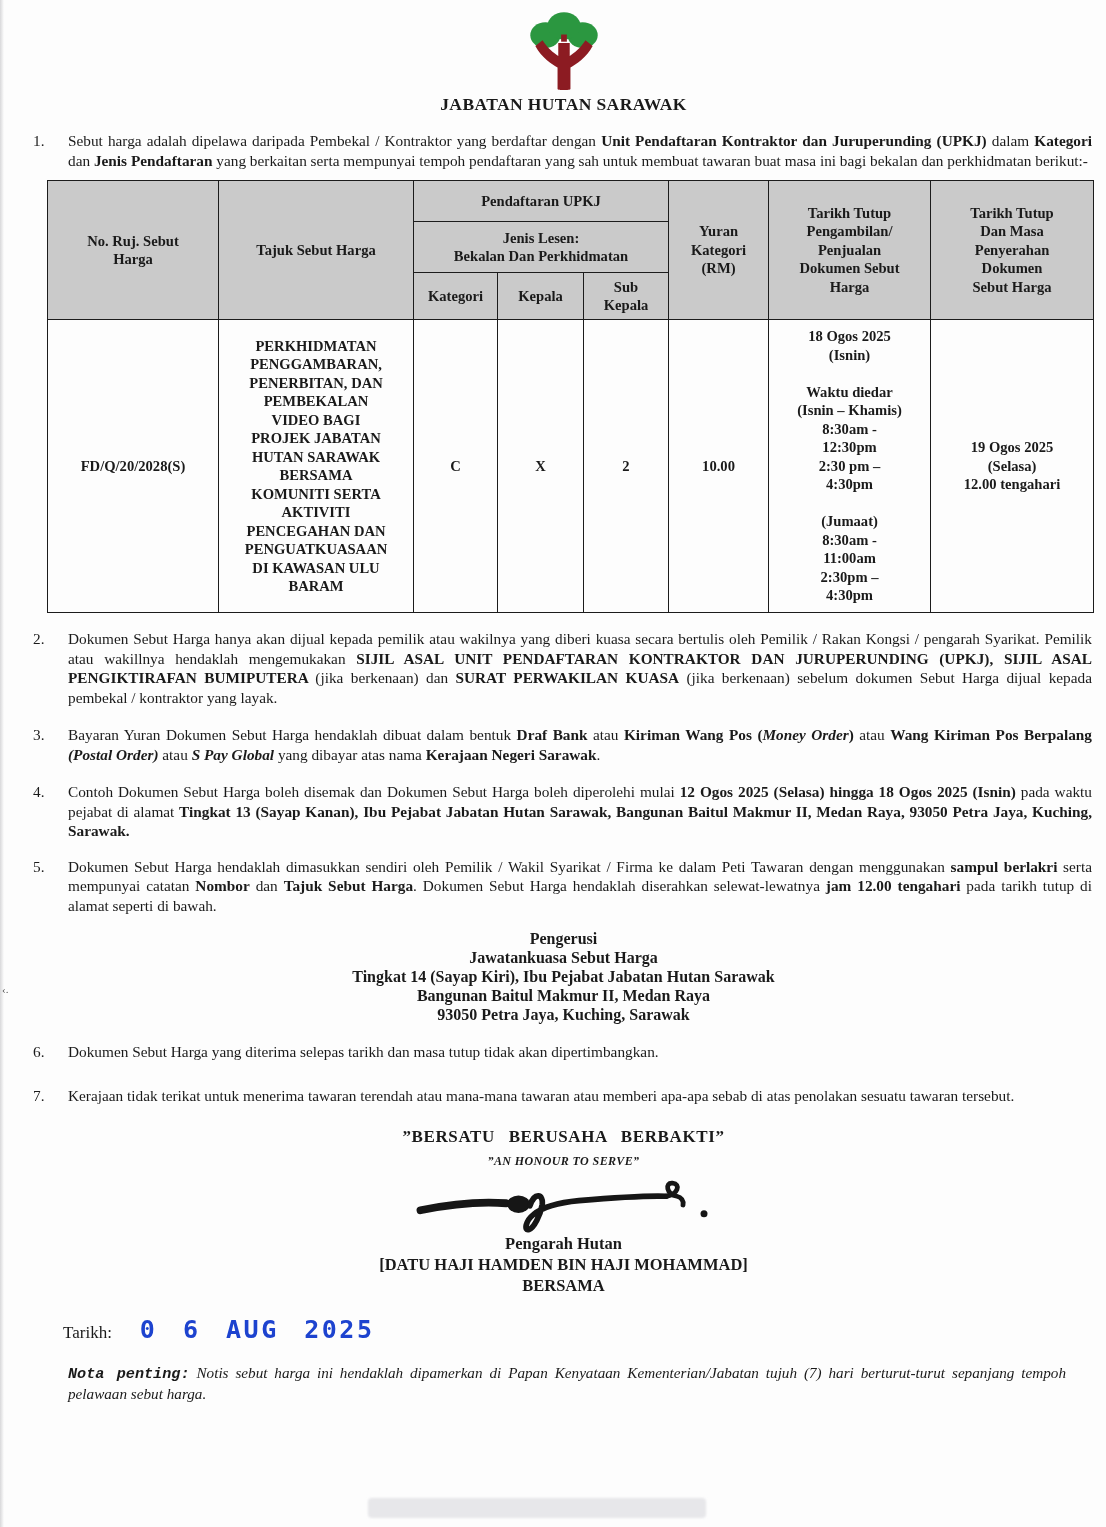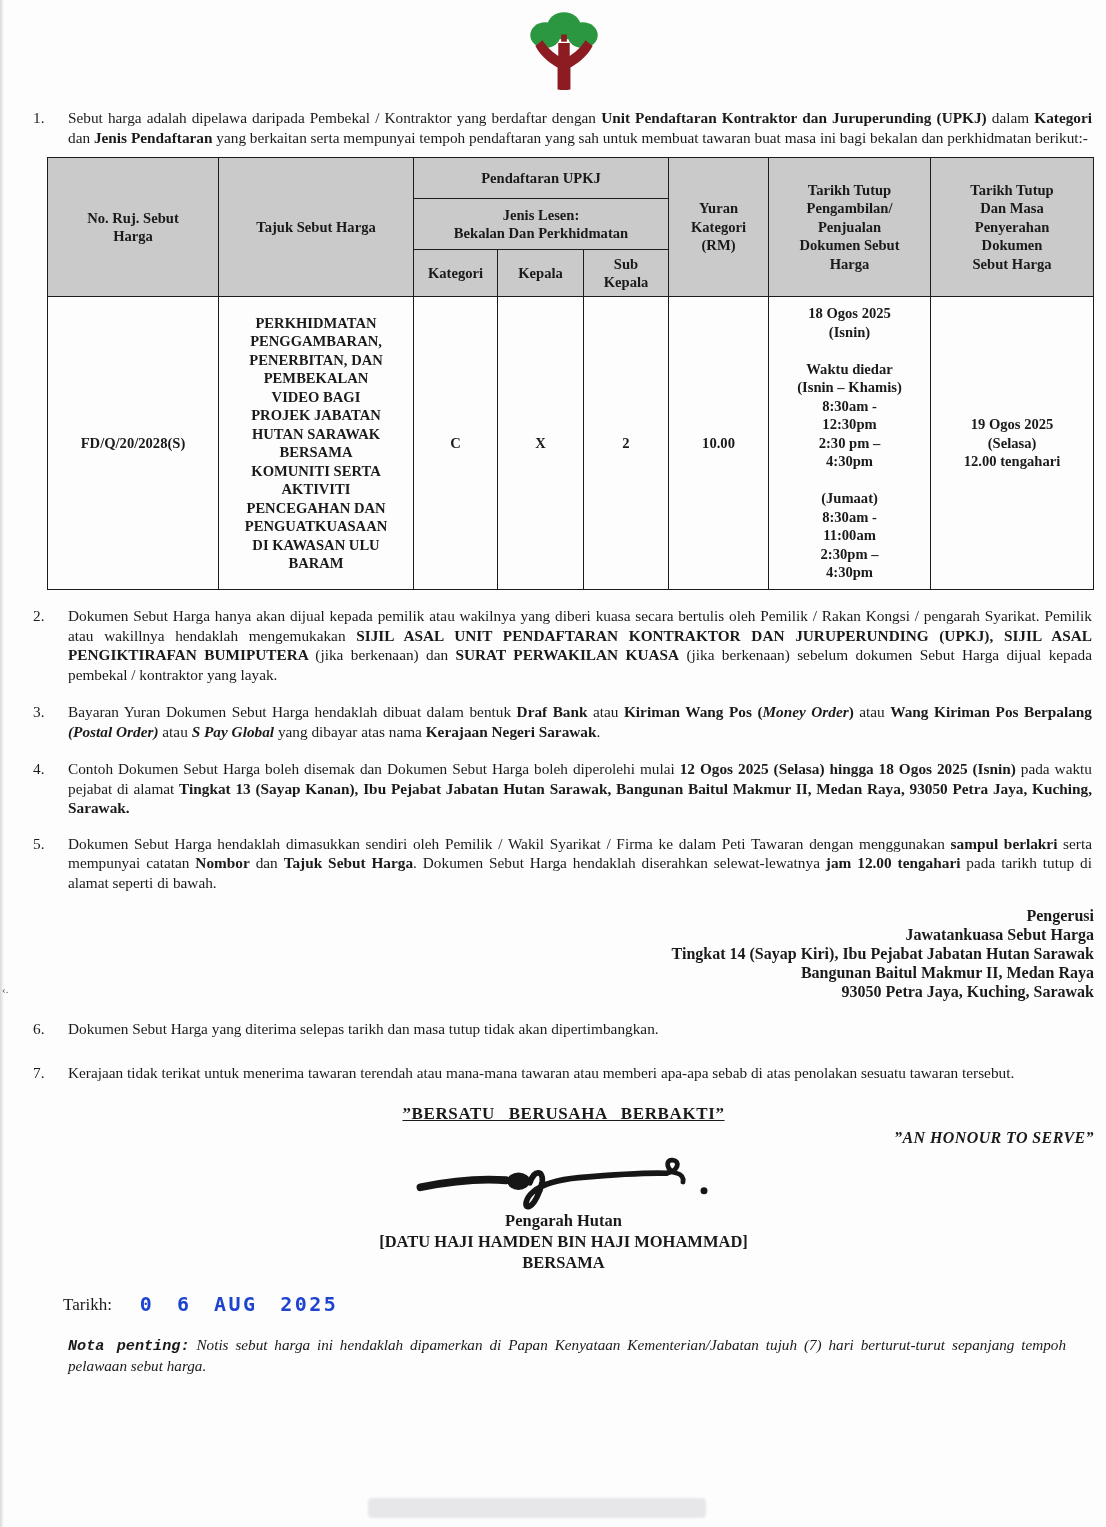--- a/index.html
+++ b/index.html
@@ -42,50 +42,51 @@
     overflow:hidden;
   }
   table.qt th{background:var(--header-gray,#cbcbcb);font-weight:bold;}
   table.qt td{font-weight:bold;background:#fdfdfd;}
   tr.hr1 th{height:34px;}
   tr.hr2 th{height:44px;}
   tr.hr3 th{height:40px;}
   tr.body-row td{height:286px;}
   td.cell-tajuk{padding:6px 10px;}
   
-  .center-block{text-align:right;font-weight:bold;font-size:16px;line-height:19px;white-space:pre-line;}
-  .motto1{text-align:center;font-weight:bold;font-size:17px;letter-spacing:.6px;word-spacing:9px;line-height:24px;text-decoration:underline;}
-  .motto2{text-align:right;font-weight:bold;font-style:italic;font-size:16px;letter-spacing:.4px;line-height:24px;}
+  .center-block{text-align:center;font-weight:bold;font-size:16px;line-height:19px;white-space:pre-line;}
+  .motto1{text-align:center;font-weight:bold;font-size:17px;letter-spacing:.6px;word-spacing:9px;line-height:24px;}
+  .motto2{text-align:center;font-weight:bold;font-style:italic;font-size:12px;letter-spacing:.4px;line-height:24px;}
   .sig-wrap{text-align:center;margin-top:4px;height:56px;}
   .name-block{text-align:center;font-weight:bold;font-size:16.5px;line-height:21px;white-space:pre-line;}
   .date-row{margin:18px 0 0 30px;font-size:17px;display:flex;align-items:flex-end;}
   .date-stamp{
     font-family:"DejaVu Sans Mono","Liberation Mono",monospace;
     color:var(--stamp-blue,#1d43cf);
-    font-weight:bold;font-size:20px;letter-spacing:2.5px;word-spacing:8px;
+    font-weight:bold;font-size:25px;letter-spacing:2.5px;word-spacing:8px;
     margin-left:28px;transform:translateY(1px);
   }
   .nota{margin:20px 0 0 35px;font-size:15.2px;line-height:20px;font-style:italic;text-align:justify;padding-right:28px;}
 </style>
 </head>
 <body>
 
 <div class="page">
   <div class="edge-shade"></div>
   <div class="mark-left">‹.</div>
   <div class="smudge-bottom"></div>
 
   <div class="hdr">
     <svg class="logo" width="86" height="82" viewBox="0 0 120 114">
       <ellipse cx="34" cy="35" rx="21" ry="18" fill="var(--logo-green,#2b9740)"></ellipse>
       <ellipse cx="86" cy="35" rx="21" ry="18" fill="var(--logo-green,#2b9740)"></ellipse>
       <ellipse cx="60" cy="22" rx="23" ry="19" fill="var(--logo-green,#2b9740)"></ellipse>
       <path fill="var(--logo-maroon,#8c1b22)" d="M52,46 L68,46 L68,64 C74,60 84,52 90,42 L100,50 C92,66 76,76 69,80 L69,110 C69,112 51,112 51,110 L51,80 C44,76 28,66 20,50 L30,42 C36,52 46,60 52,64 Z"></path>
       <path fill="var(--logo-maroon,#8c1b22)" d="M56,44 L64,44 L64,34 L56,34 Z"></path>
     </svg>
+    <div class="org">JABATAN HUTAN SARAWAK</div>
   </div>
 
   <div class="item mt16">
     <div class="item-no">1.</div>
     <div class="item-body"><span>Sebut harga adalah dipelawa daripada Pembekal / Kontraktor yang berdaftar dengan </span><span style="font-weight: bold;">Unit Pendaftaran Kontraktor dan Juruperunding (UPKJ)</span><span> dalam </span><span style="font-weight: bold;">Kategori</span><span> dan </span><span style="font-weight: bold;">Jenis Pendaftaran</span><span> yang berkaitan serta mempunyai tempoh pendaftaran yang sah untuk membuat tawaran buat masa ini bagi bekalan dan perkhidmatan berikut:-</span></div>
   </div>
 
   <table class="qt">
     <colgroup>
       <col style="width:171px">

